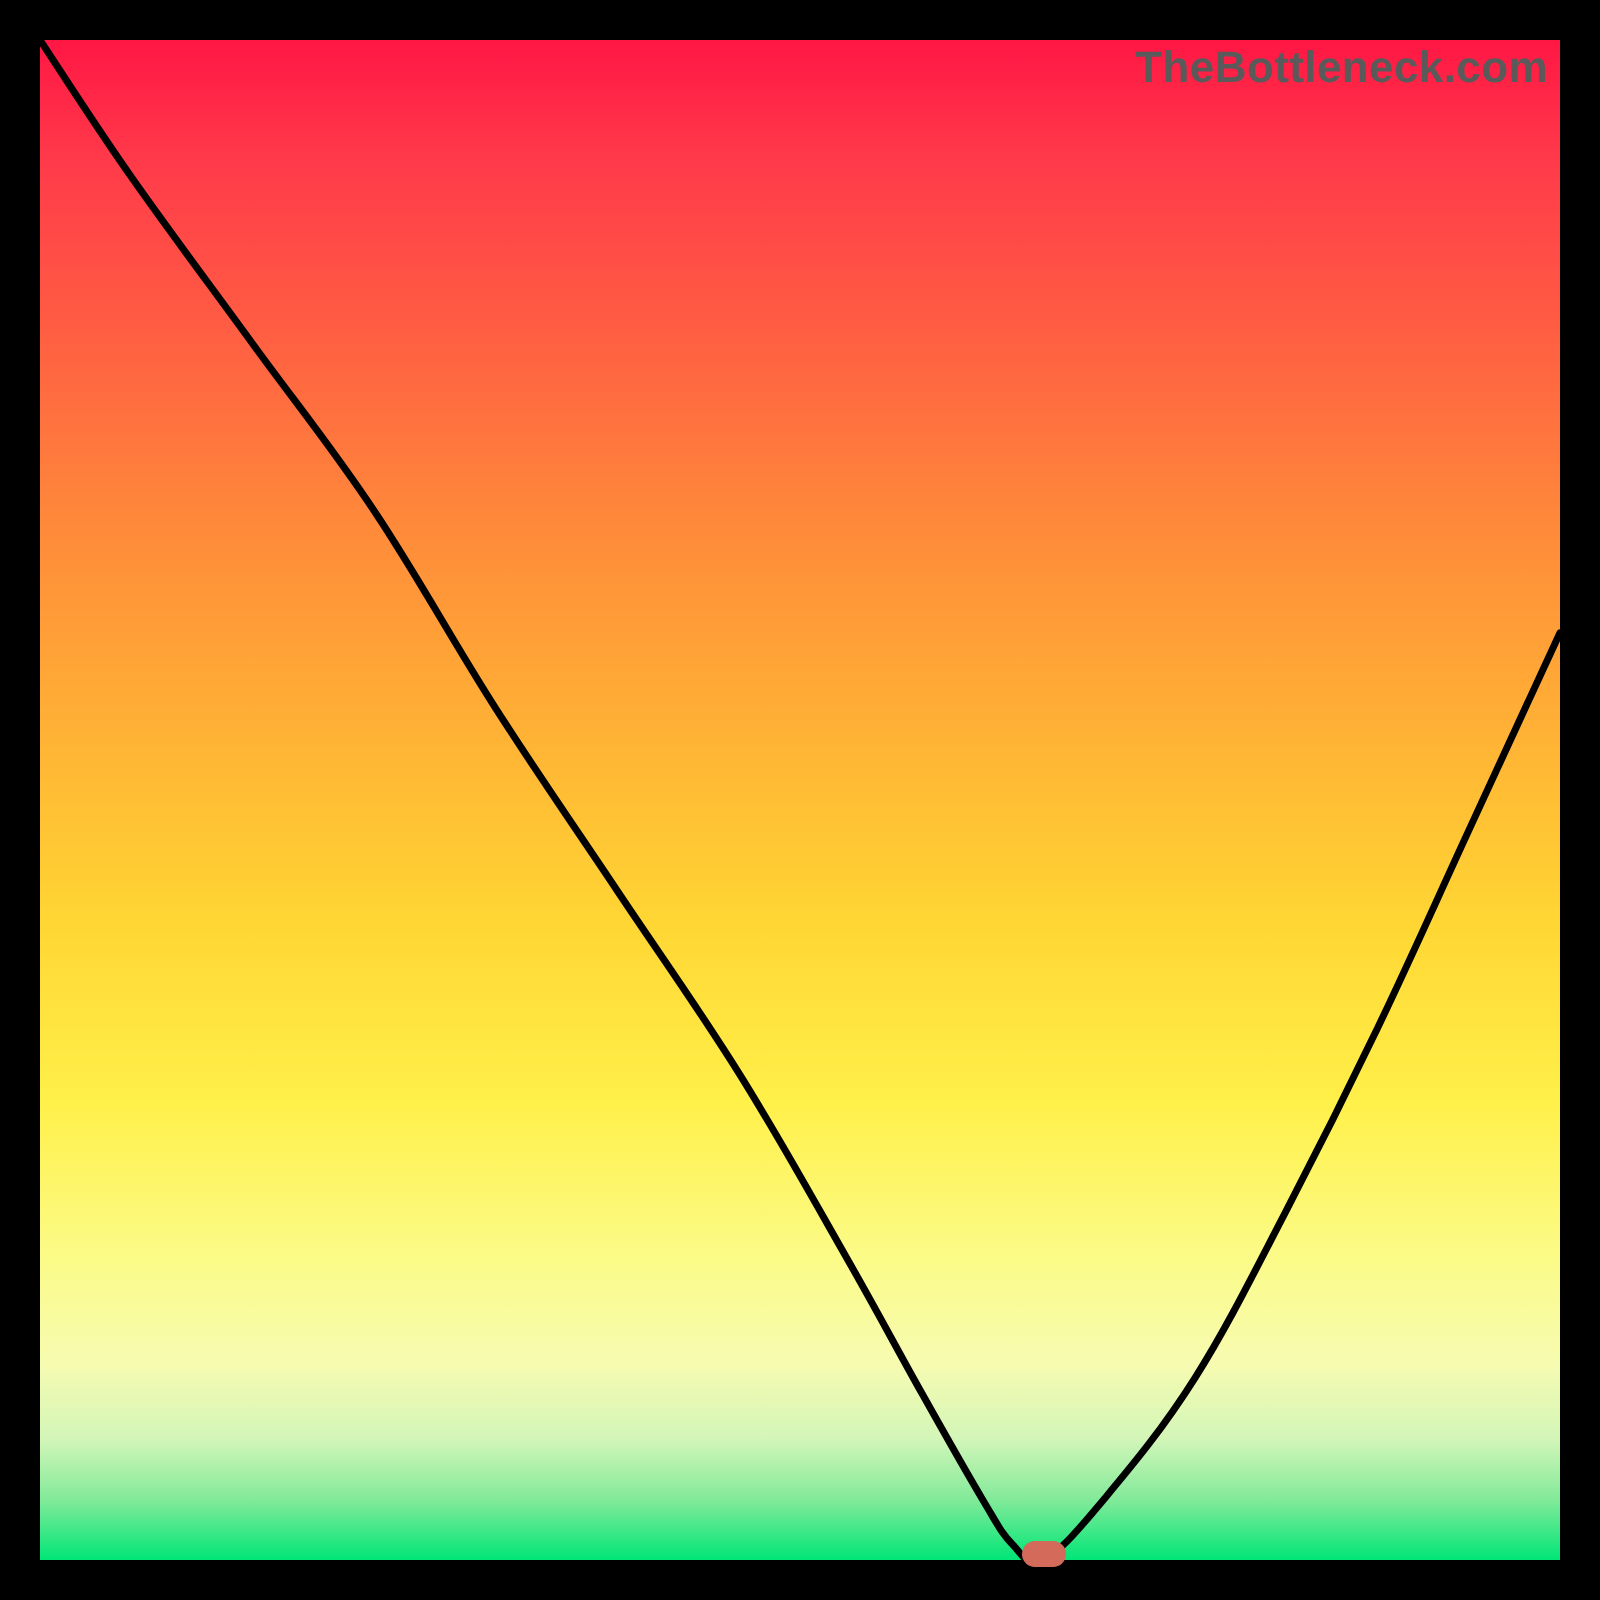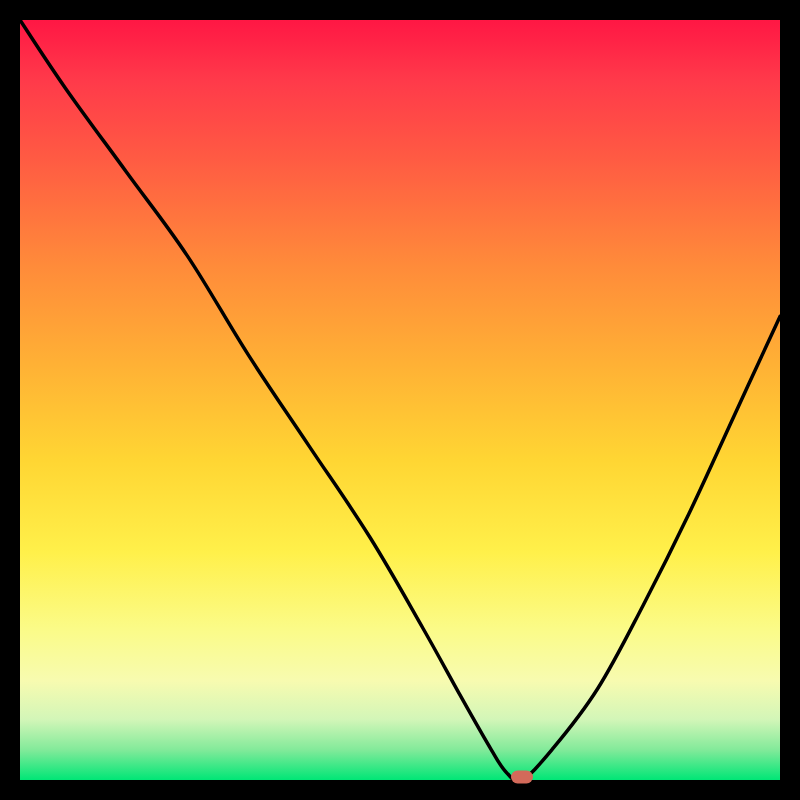--- a/index.html
+++ b/index.html
@@ -67,19 +67,20 @@
     background: #d36a5a;
     transform: translate(-50%, -50%);
   }
 </style>
 </head>
 <body>
 
 <div class="frame">
   <div class="gradient-area"></div>
 
+  <div class="watermark">TheBottleneck.com</div>
 
   <svg class="curve" viewBox="0 0 760 760" preserveAspectRatio="none">
     <path id="curve-path" d="M 0.0 0.0 C 8.2 12.3, 26.4 41.0, 45.6 68.4 C 64.8 95.8, 84.5 121.9, 106.4 152.0 C 128.3 182.1, 145.3 202.8, 167.2 235.6 C 189.1 268.4, 206.1 300.2, 228.0 334.4 C 249.9 368.6, 266.9 392.8, 288.8 425.6 C 310.7 458.4, 329.1 484.0, 349.6 516.8 C 370.1 549.6, 386.4 579.3, 402.8 608.0 C 419.2 636.7, 428.5 654.5, 440.8 676.4 C 453.1 698.3, 463.0 715.9, 471.2 729.6 C 479.4 743.3, 480.9 746.9, 486.4 752.4 C 491.9 757.9, 493.4 764.1, 501.6 760.0 C 509.8 755.9, 518.3 746.0, 532.0 729.6 C 545.7 713.2, 561.2 694.8, 577.6 668.8 C 594.0 642.8, 606.8 616.7, 623.2 585.2 C 639.6 553.7, 652.4 528.2, 668.8 494.0 C 685.2 459.8, 698.0 430.8, 714.4 395.2 C 730.8 359.6, 751.8 314.2, 760.0 296.4" fill="none" stroke-width="3.5" stroke-linecap="round" stroke="#000000"></path>
   </svg>
 
   <div class="marker" id="marker" style="background: rgb(211, 106, 90); left: 501.6px; top: 757px;"></div>
 </div>
 
 </body></html>

